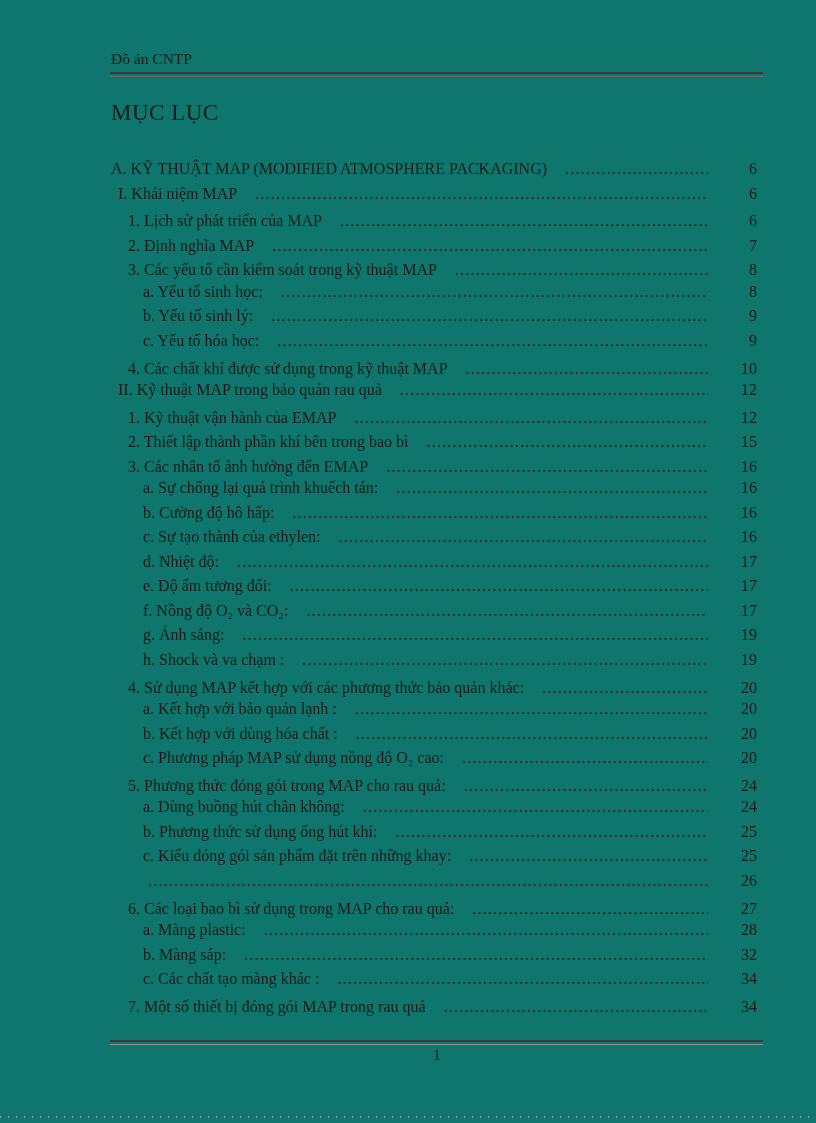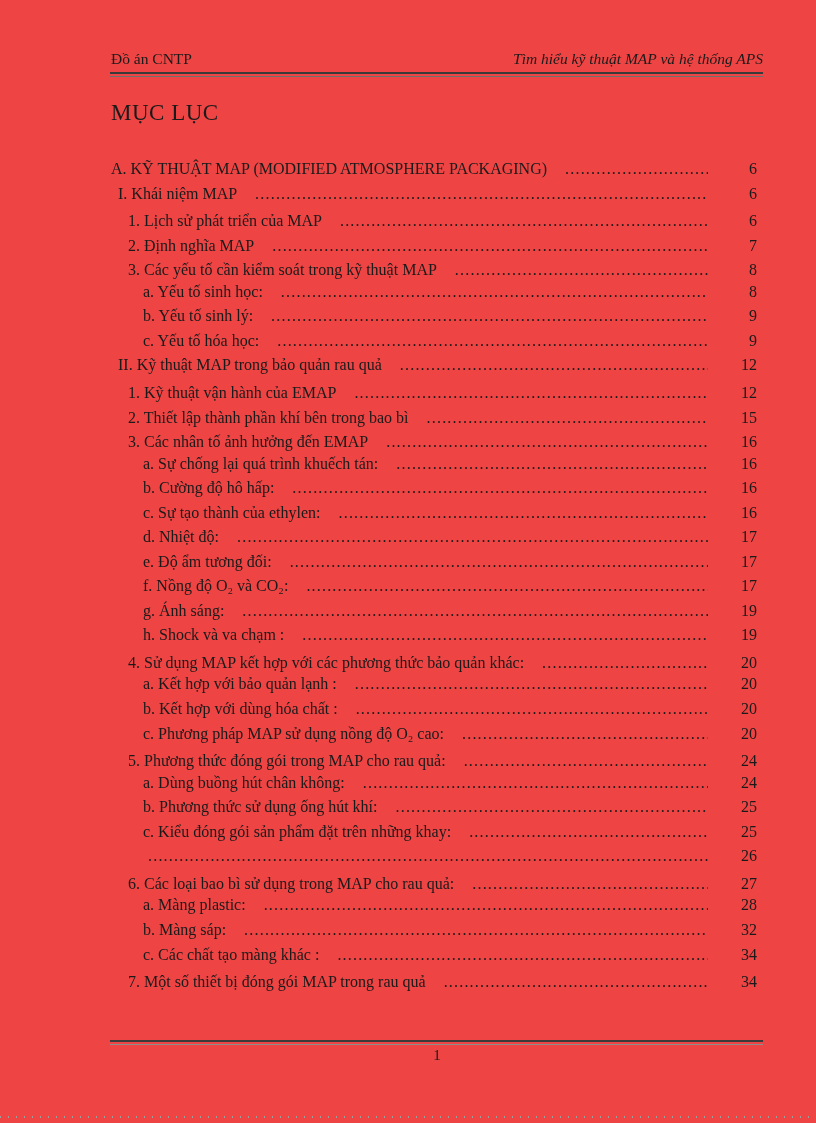--- a/index.html
+++ b/index.html
@@ -1,20 +1,20 @@
 <!DOCTYPE html>
 <html lang="vi"><head>
 <meta charset="utf-8">
 <style>
   html, body { margin: 0; padding: 0; background: #ffffff; }
   .page {
     position: relative;
     width: 816px;
     height: 1123px;
-    background: #ef4444;
+    background: #0f766e;
     font-family: "Liberation Serif", "DejaVu Serif", serif;
     color: #1a1a1a;
     overflow: hidden;
   }
   
   .header {
     position: absolute;
     left: 111px; right: 53px; top: 50px;
     display: flex;
     justify-content: space-between;
@@ -92,21 +92,20 @@
     background: repeating-linear-gradient(to right, #9e9e9e 0 1.5px, transparent 1.5px 8px);
   }
 </style>
 </head>
 <body>
 
 <div class="page">
 
   <div class="header">
     <span class="header-left">Đồ án CNTP</span>
-    <span class="header-right">Tìm hiểu kỹ thuật MAP và hệ thống APS</span>
   </div>
   <div class="header-rule"></div>
 
   <h1 class="title">MỤC LỤC</h1>
 
   <div class="toc">
     <div class="toc-row lvl0">
       <span class="lbl">A. KỸ THUẬT MAP (MODIFIED ATMOSPHERE PACKAGING)</span>
       <span class="dots"></span>
       <span class="pg">6</span>
@@ -147,20 +146,25 @@
       <span class="dots"></span>
       <span class="pg">9</span>
     </div>
 
     <div class="toc-row lvl3">
       <span class="lbl">c. Yếu tố hóa học:</span>
       <span class="dots"></span>
       <span class="pg">9</span>
     </div>
 
+    <div class="toc-row lvl2">
+      <span class="lbl">4. Các chất khí được sử dụng trong kỹ thuật MAP</span>
+      <span class="dots"></span>
+      <span class="pg">10</span>
+    </div>
 
     <div class="toc-row lvl1">
       <span class="lbl">II. Kỹ thuật MAP trong bảo quản rau quả</span>
       <span class="dots"></span>
       <span class="pg">12</span>
     </div>
 
     <div class="toc-row lvl2">
       <span class="lbl">1. Kỹ thuật vận hành của EMAP</span>
       <span class="dots"></span>

